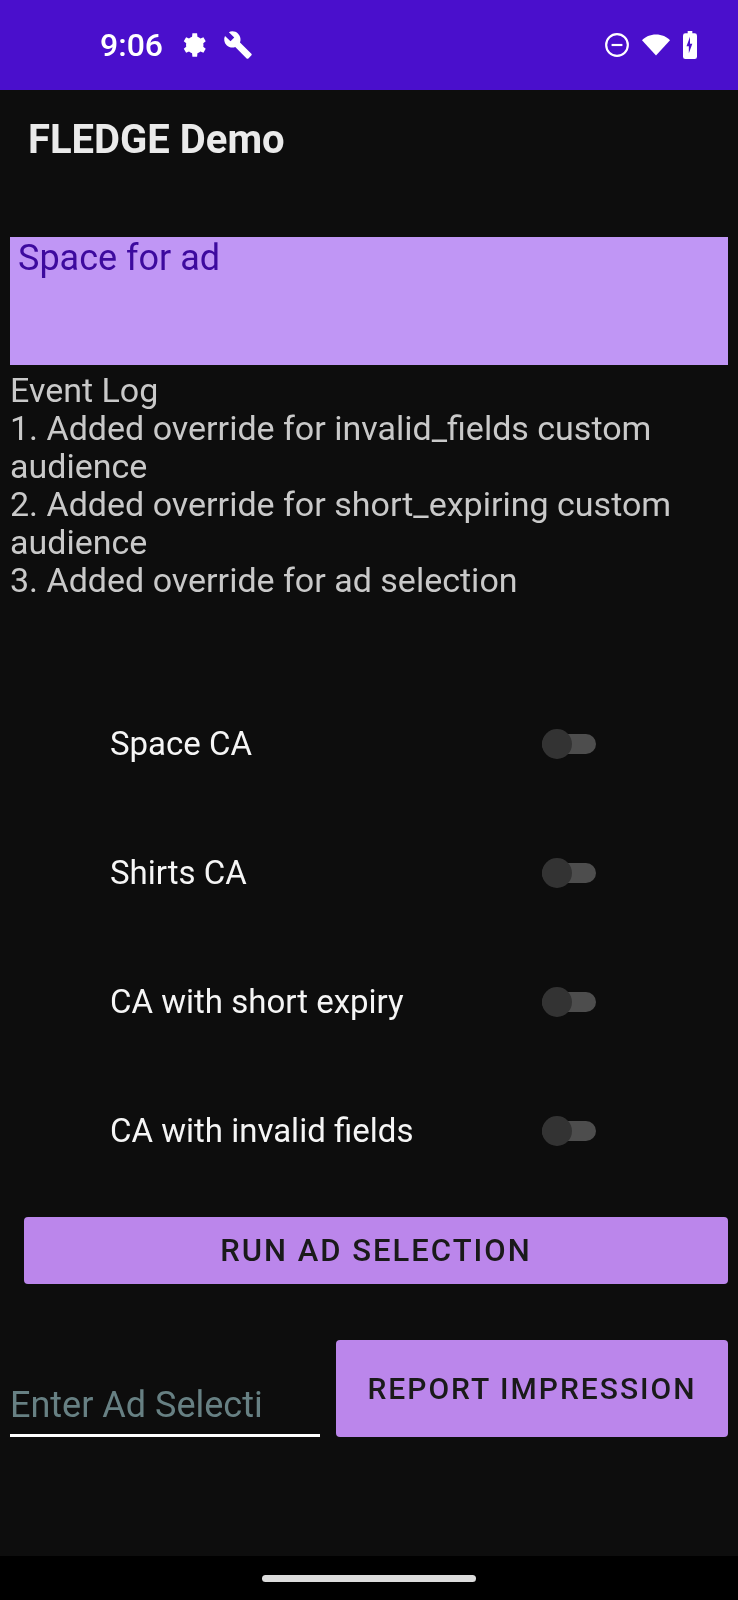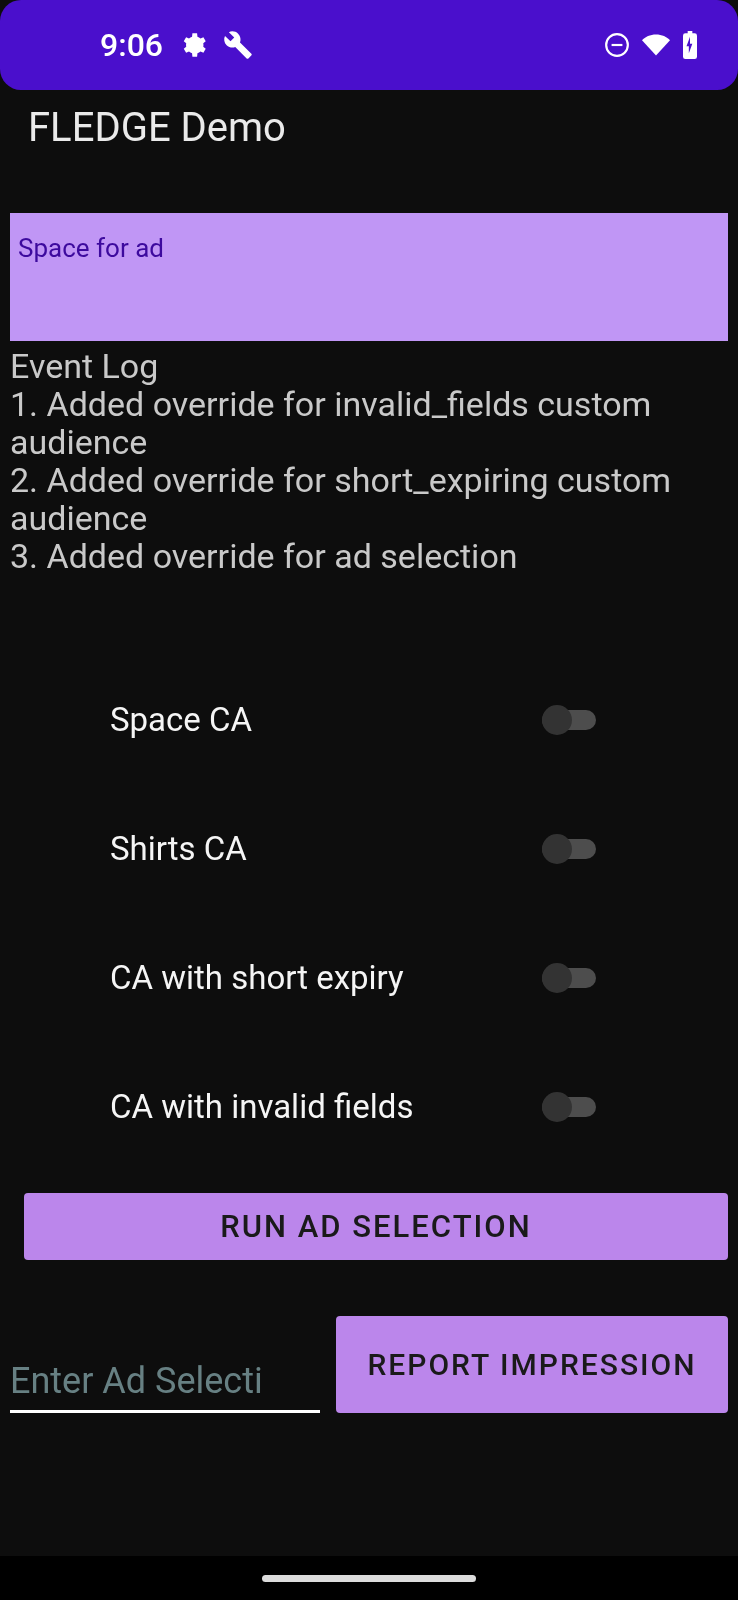--- a/index.html
+++ b/index.html
@@ -16,52 +16,51 @@
       position: relative;
     }
     .status-bar {
       height: 90px;
       background: #4a0fcc;
       display: flex;
       align-items: center;
       justify-content: space-between;
       padding: 0 40px 0 100px;
       color: white;
-      border-radius: 21px;
     }
     .status-left {
       display: flex;
       align-items: center;
       gap: 16px;
       font-size: 32px;
       font-weight: 500;
     }
     .status-right {
       display: flex;
       align-items: center;
       gap: 12px;
     }
     .status-icon {
       display: inline-flex;
       align-items: center;
       justify-content: center;
     }
     .app-title {
-      padding: 14px 28px;
+      padding: 26px 28px;
       color: #eaeaea;
       font-size: 40px;
-      font-weight: 400;
+      font-weight: 700;
     }
     .ad-space {
       margin: 48px 10px 0 10px;
       height: 128px;
       background: #c096f5;
-      padding: 20px 8px;
+      padding: 0 8px;
       color: #3d0a9e;
-      font-size: 26px;
+      font-size: 36px;
     }
     .event-log-section {
       margin: 6px 10px 0 10px;
       height: 272px;
       overflow: hidden;
     }
     .event-log-title {
       color: #c9c9c9;
       font-size: 34px;
       line-height: 1.12;

